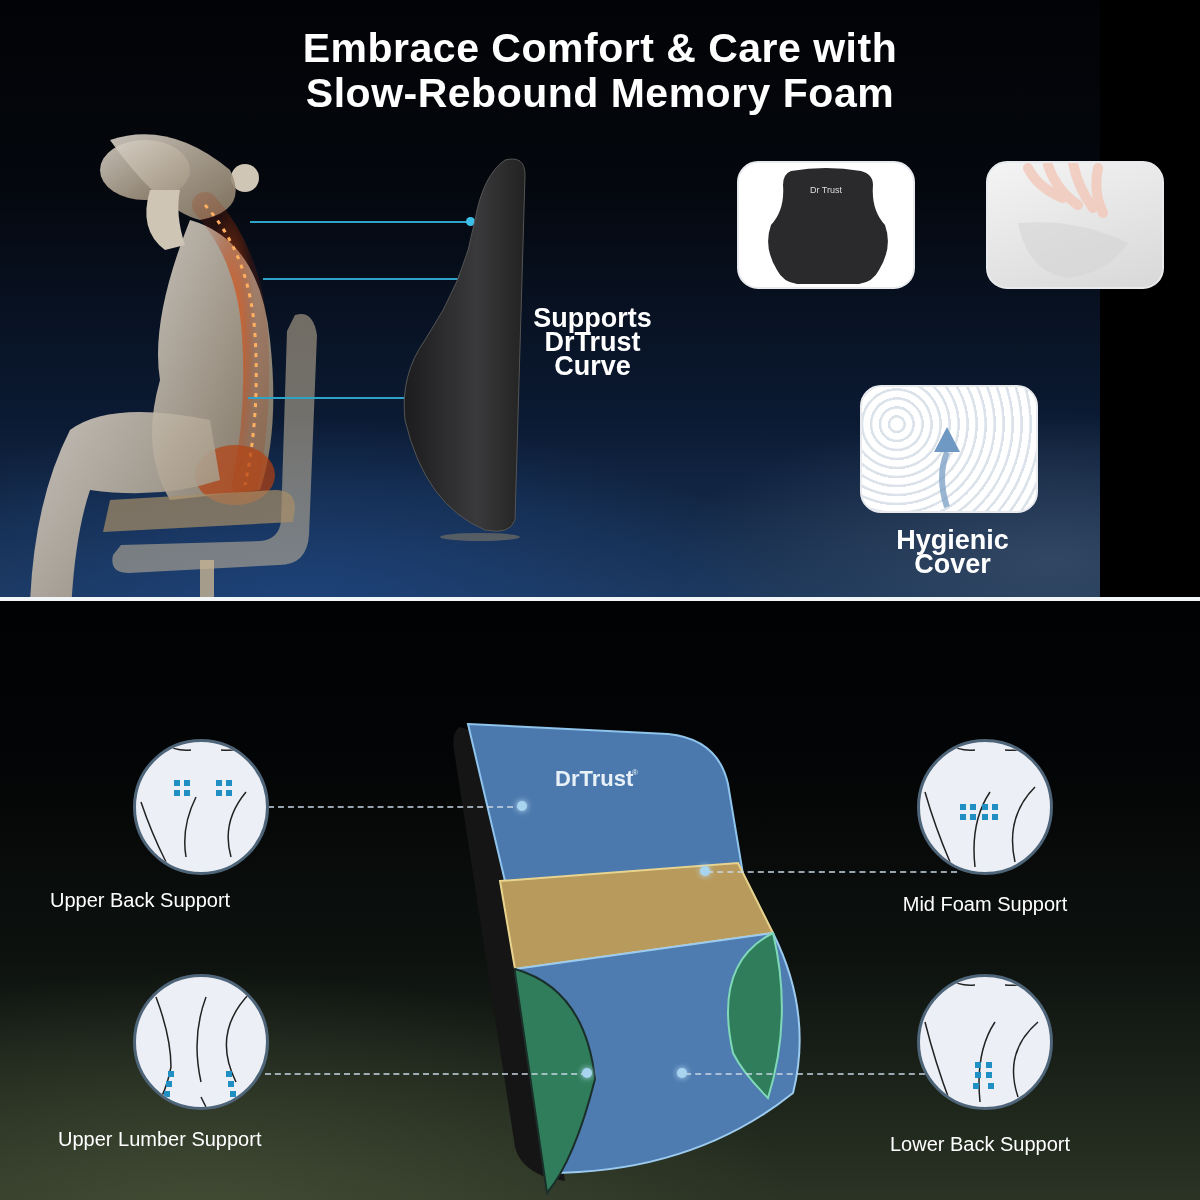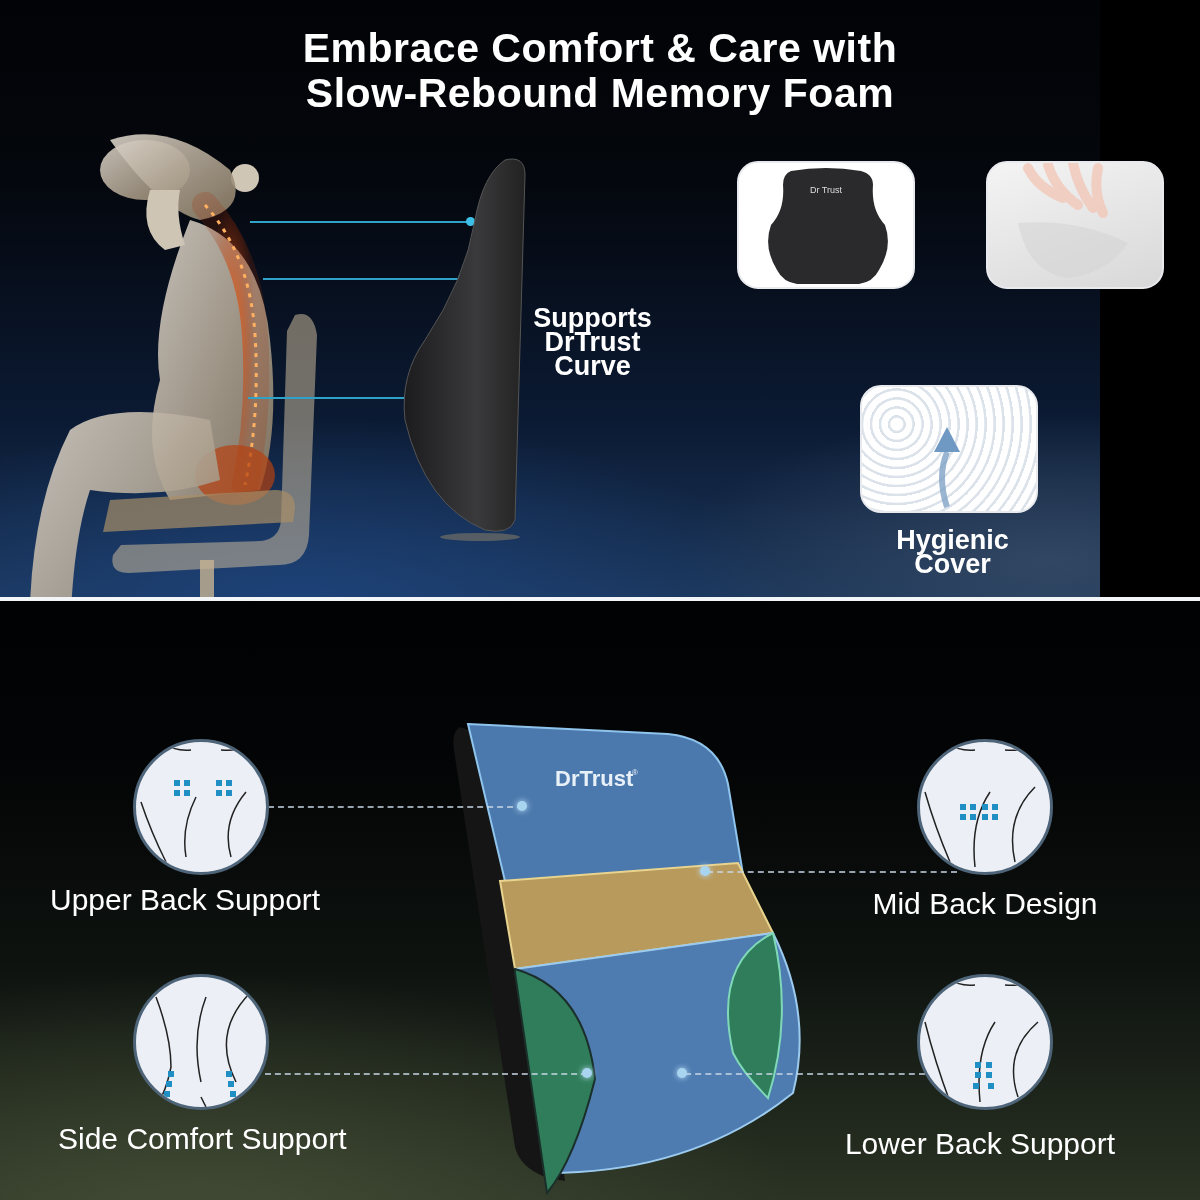--- a/index.html
+++ b/index.html
@@ -16,21 +16,21 @@
   .bottom { position:absolute; left:0; top:601px; width:1200px; height:599px;
     background:
       radial-gradient(ellipse 800px 330px at 200px 620px, rgba(70,80,55,0.85), rgba(0,0,0,0) 75%),
       linear-gradient(180deg, #010203 0%, #030405 25%, #0d120f 60%, #2a3324 100%);
   }
 
   .title { position:absolute; left:0; top:26px; width:1200px; text-align:center;
     font-weight:bold; font-size:41px; line-height:45px; letter-spacing:0.5px; }
 
   .label { position:absolute; text-align:center; font-size:27px; line-height:24px; color:#fff; font-weight:bold; }
-  .label.big { font-size:30px; line-height:30px; font-weight:normal; }
+  .label.big { font-size:20px; line-height:30px; font-weight:normal; }
 
   .thumb { position:absolute; background:#fff; border-radius:21px; overflow:hidden; border:2px solid #e8eaee; }
 
   .circle { position:absolute; width:136px; height:136px; border-radius:50%;
     background:#eceff5; border:3px solid #4e6478; overflow:hidden; }
   .dash { position:absolute; height:0; border-top:2px dashed rgba(200,215,230,0.75); }
   .dot { position:absolute; width:10px; height:10px; border-radius:50%; background:#a8d4ef; box-shadow:0 0 6px #bfe3ff; }
   .cyan-line { position:absolute; height:2px; background:#2fa3c7; }
   .cyan-dot { position:absolute; width:9px; height:9px; border-radius:50%; background:#3cc0e8; }
 </style>
@@ -182,36 +182,36 @@
           <rect x="50" y="62" width="6" height="6"></rect>
           <rect x="62" y="62" width="6" height="6"></rect>
           <rect x="72" y="62" width="6" height="6"></rect>
           <rect x="40" y="72" width="6" height="6"></rect>
           <rect x="50" y="72" width="6" height="6"></rect>
           <rect x="62" y="72" width="6" height="6"></rect>
           <rect x="72" y="72" width="6" height="6"></rect>
         </g>
     </svg>
   </div>
-  <div class="label big" style="left:830px;top:288px;width:310px;">Mid Back Design</div>
+  <div class="label big" style="left:830px;top:288px;width:310px;">Mid Foam Support</div>
 
   <div class="circle" style="left:133px;top:373px;">
     <svg width="130" height="130" viewBox="0 0 130 130">
       <path d="M20 20 q15 40 15 70 q-5 25 -15 40 M70 20 q-15 40 -5 85 M115 15 q-40 40 -15 90 M65 120 l5 10" stroke="#222" stroke-width="1.5" fill="none"></path>
       <g fill="#1f8fc4">
           <rect x="32" y="94" width="6" height="6"></rect>
           <rect x="30" y="104" width="6" height="6"></rect>
           <rect x="28" y="114" width="6" height="6"></rect>
           <rect x="90" y="94" width="6" height="6"></rect>
           <rect x="92" y="104" width="6" height="6"></rect>
           <rect x="94" y="114" width="6" height="6"></rect>
         </g>
     </svg>
   </div>
-  <div class="label big" style="left:40px;top:523px;width:360px;text-align:left;padding-left:18px;">Side Comfort Support</div>
+  <div class="label big" style="left:40px;top:523px;width:360px;text-align:left;padding-left:18px;">Upper Lumber Support</div>
 
   <div class="circle" style="left:917px;top:373px;">
     <svg width="130" height="130" viewBox="0 0 130 130">
       <path d="M25 0 q15 10 30 8 M85 8 q20 2 35 -8 M5 45 q10 40 25 80 M75 45 q-20 30 -15 80 M118 45 q-35 30 -20 75" stroke="#222" stroke-width="1.5" fill="none"></path>
       <g fill="#1f8fc4">
           <rect x="55" y="85" width="6" height="6"></rect>
           <rect x="66" y="85" width="6" height="6"></rect>
           <rect x="55" y="95" width="6" height="6"></rect>
           <rect x="66" y="95" width="6" height="6"></rect>
           <rect x="53" y="106" width="6" height="6"></rect>

